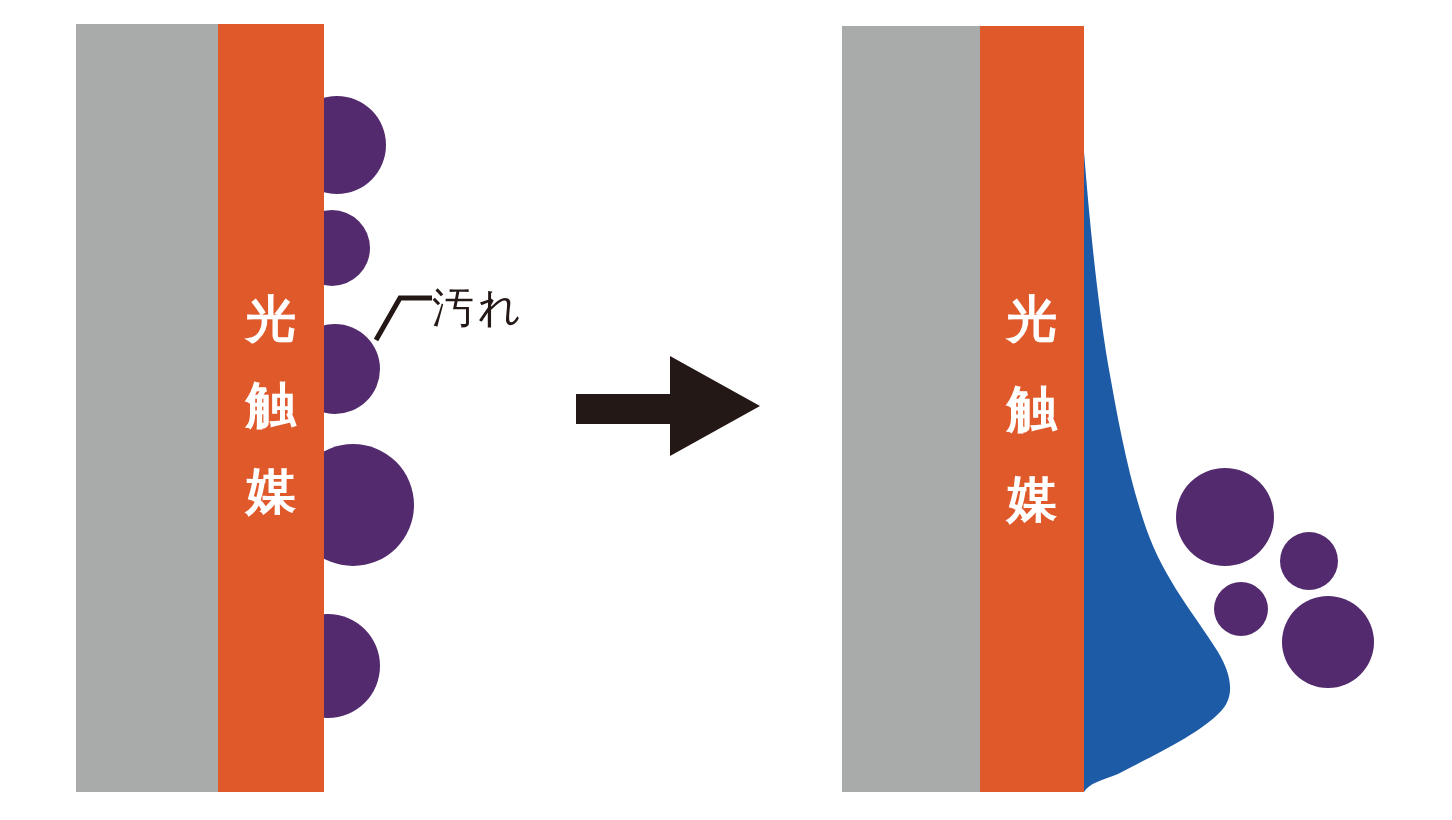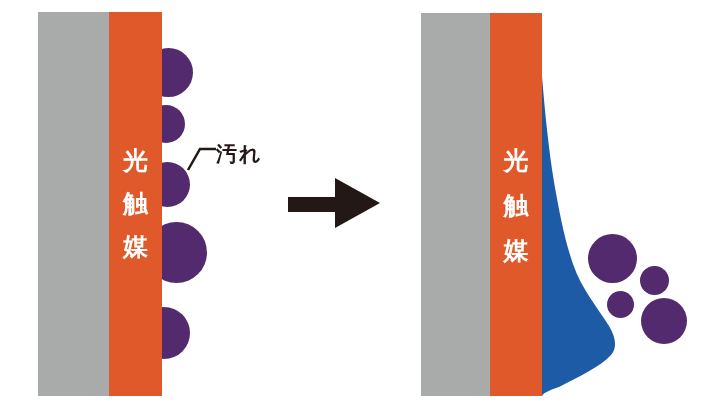--- a/index.html
+++ b/index.html
@@ -33,21 +33,21 @@
   .ld3{left:145px;top:162px;width:45px;height:45px;}
   .ld4{left:146px;top:222px;width:61px;height:61px;}
   .ld5{left:138px;top:307px;width:52px;height:52px;}
   
   .rd1{left:588px;top:234px;width:49px;height:49px;}
   .rd2{left:640px;top:266px;width:29px;height:29px;}
   .rd3{left:607px;top:291px;width:27px;height:27px;}
   .rd4{left:641px;top:298px;width:46px;height:46px;}
   .dirt-label{
     position:absolute;left:216px;top:140px;z-index:3;color:var(--ink-black);
-    font-size:21px;letter-spacing:2px;font-weight:bold;
+    font-size:21px;letter-spacing:2px;font-weight:normal;
   }
   .overlay{position:absolute;left:0;top:0;z-index:4;pointer-events:none;}
   .ink-fill{fill:var(--ink-black);}
   .ink-line{fill:none;stroke:var(--ink-black);stroke-width:2.5px;stroke-linejoin:miter;}
   .water{fill:var(--water-blue);}
 </style>
 </head>
 <body>
 
 <div class="stage">

